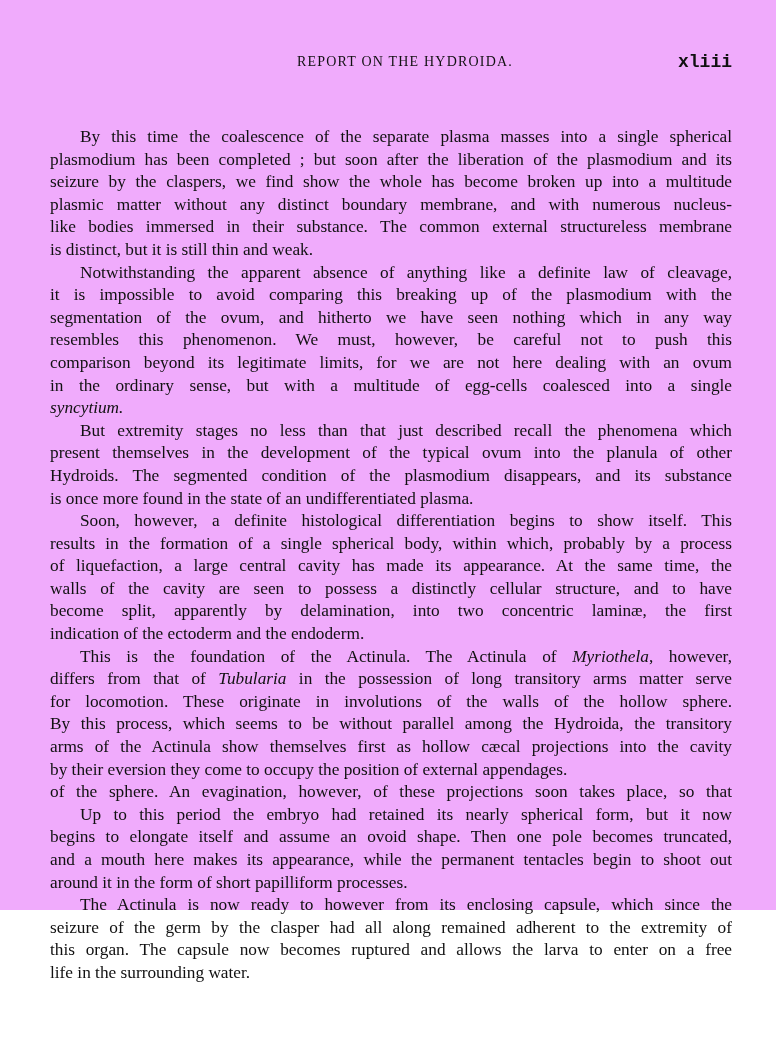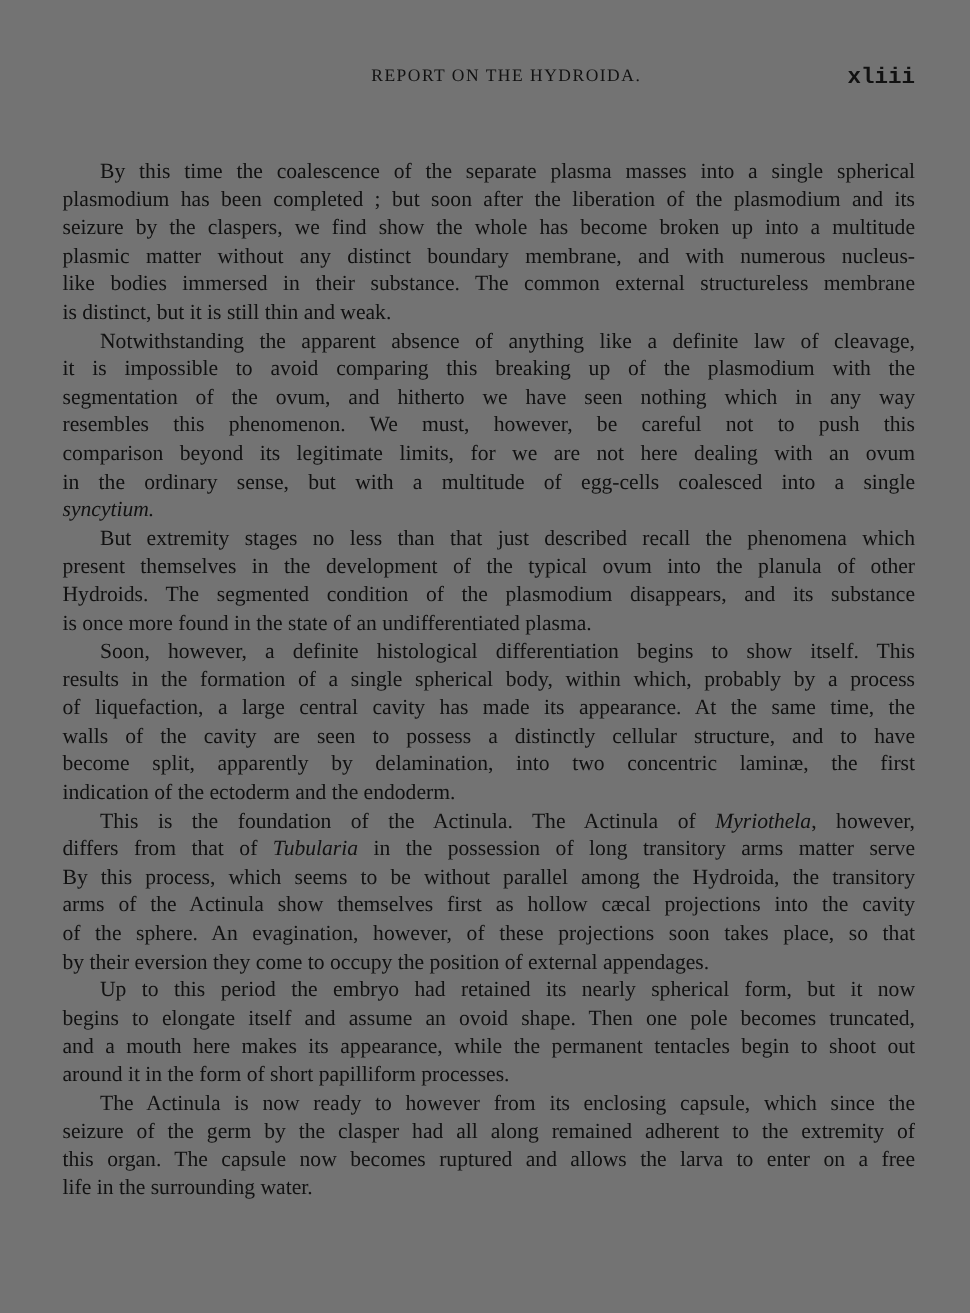--- a/index.html
+++ b/index.html
@@ -13,22 +13,22 @@
       position: relative;
       overflow: hidden;
       font-family: "DejaVu Serif", "Liberation Serif", serif;
       color: #111111;
     }
     .page {
       position: absolute;
       left: 0;
       top: 0;
       width: 776px;
-      height: 1050px;
-      background: #737373;
+      height: 910px;
+      background: #f0abfc;
     }
     .running-head {
       position: absolute;
       top: 52px;
       left: 50px;
       width: 682px;
       height: 22px;
     }
     .running-title {
       position: absolute;
@@ -124,24 +124,25 @@
       <span class="line">results in the formation of a single spherical body, within which, probably by a process</span>
       <span class="line">of liquefaction, a large central cavity has made its appearance.  At the same time, the</span>
       <span class="line">walls of the cavity are seen to possess a distinctly cellular structure, and to have</span>
       <span class="line">become split, apparently by delamination, into two concentric laminæ, the first</span>
       <span class="line last">indication of the ectoderm and the endoderm.</span>
     </div>
 
     <div class="para">
       <span class="line first"><span>This is the foundation of the Actinula.  The Actinula of </span><em>Myriothela</em><span>, however,</span></span>
       <span class="line"><span>differs from that of </span><em>Tubularia</em><span> in the possession of long transitory arms matter serve</span></span>
+      <span class="line">for locomotion.  These originate in involutions of the walls of the hollow sphere.</span>
       <span class="line">By this process, which seems to be without parallel among the Hydroida, the transitory</span>
       <span class="line">arms of the Actinula show themselves first as hollow cæcal projections into the cavity</span>
+      <span class="line last">by their eversion they come to occupy the position of external appendages.</span>
       <span class="line">of the sphere.  An evagination, however, of these projections soon takes place, so that</span>
-      <span class="line last">by their eversion they come to occupy the position of external appendages.</span>
     </div>
 
     <div class="para">
       <span class="line first">Up to this period the embryo had retained its nearly spherical form, but it now</span>
       <span class="line">begins to elongate itself and assume an ovoid shape.  Then one pole becomes truncated,</span>
       <span class="line">and a mouth here makes its appearance, while the permanent tentacles begin to shoot out</span>
       <span class="line last">around it in the form of short papilliform processes.</span>
     </div>
 
     <div class="para">

